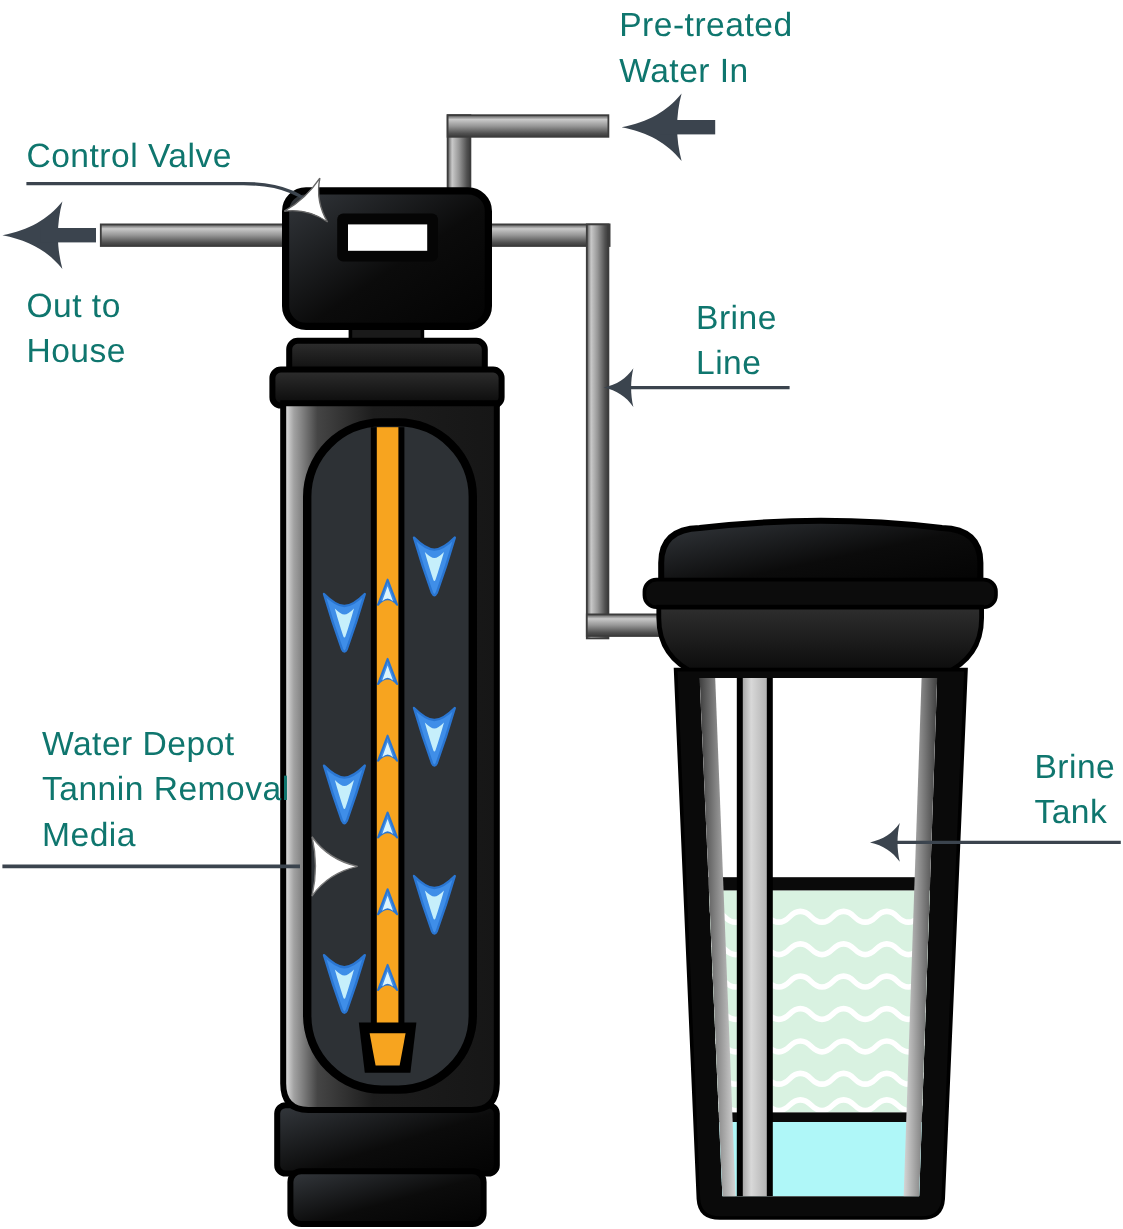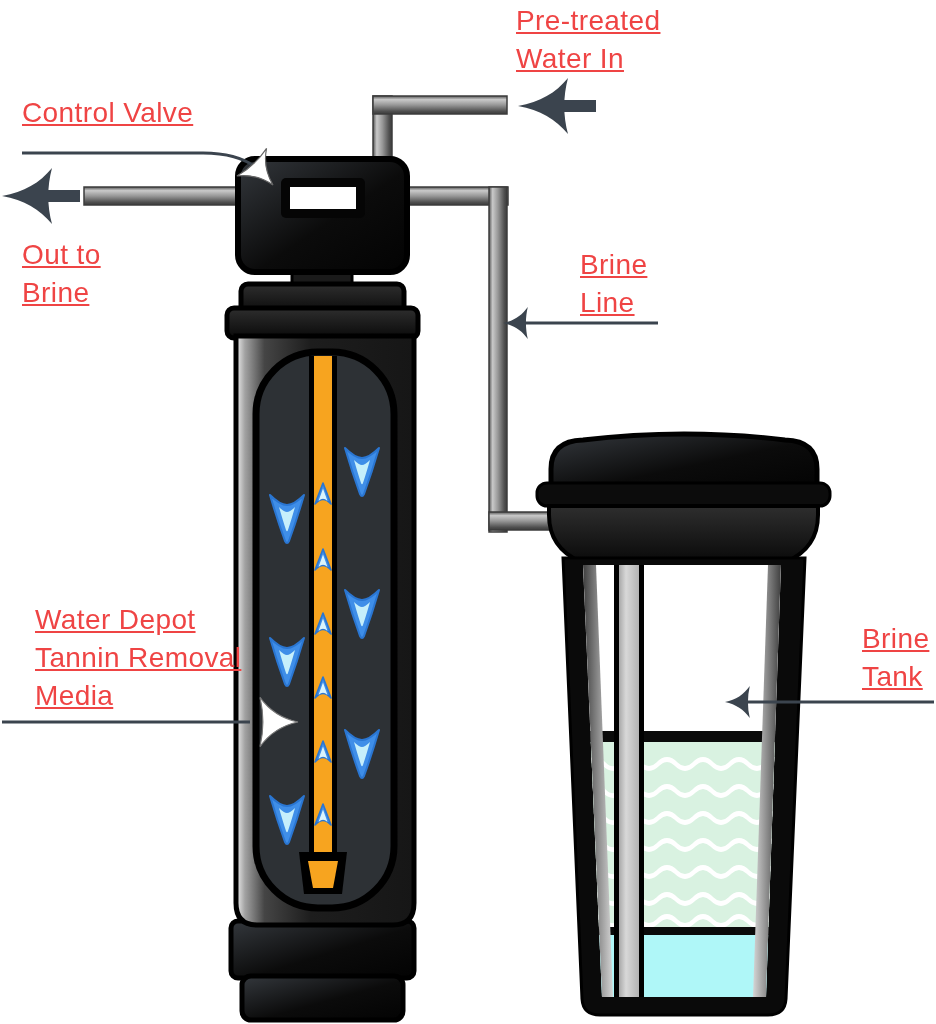--- a/index.html
+++ b/index.html
@@ -1,20 +1,20 @@
 <!DOCTYPE html>
 <html><head>
 <meta charset="utf-8">
 <style>
   html,body{margin:0;padding:0;background:#fff;}
   #stage{position:relative;width:936px;height:1024px;background:#fff;overflow:hidden;
          font-family:"Liberation Sans", sans-serif;}
   #stage svg{position:absolute;left:0;top:0;}
-  .lbl{position:absolute;color:#ef4444;font-size:28px;line-height:38px;
-       letter-spacing:.4px;white-space:pre-line;font-weight:500;text-decoration:underline;}
+  .lbl{position:absolute;color:#0f766e;font-size:28px;line-height:38px;
+       letter-spacing:.4px;white-space:pre-line;font-weight:500;}
 </style>
 </head>
 <body>
 
 <div id="stage">
 
 <svg width="936" height="1024" viewBox="0 0 936 1024">
   <defs>
     <linearGradient id="pipeH" x1="0" y1="0" x2="0" y2="1">
       <stop offset="0" stop-color="#565656"></stop>
@@ -172,23 +172,23 @@
     <line x1="2" y1="722" x2="250" y2="722" stroke="#3b444e" stroke-width="3"></line>
     <use href="#sweptArrow" transform="translate(298,722) rotate(180) scale(0.95)" fill="#ffffff" stroke="#777" stroke-width="1.2"></use>
 
     <line x1="736" y1="702" x2="934" y2="702" stroke="#3b444e" stroke-width="2.8"></line>
     <use href="#sweptArrow" transform="translate(725,702) scale(0.62)"></use>
   </g>
 </svg>
 
 <div class="lbl" style="left:516px;top:2px;">Pre-treated
 Water In</div>
-<div class="lbl" style="left:22px;top:94px;">Control Valve</div>
+<div class="lbl" style="left:22px;top:111px;">Control Valve</div>
 <div class="lbl" style="left:22px;top:236px;">Out to
-Brine</div>
+House</div>
 <div class="lbl" style="left:580px;top:246px;">Brine
 Line</div>
 <div class="lbl" style="left:3px;top:601px;margin-left:32px;">Water Depot
 Tannin Removal
 Media</div>
 <div class="lbl" style="left:862px;top:620px;">Brine
 Tank</div>
 
 </div>
 

